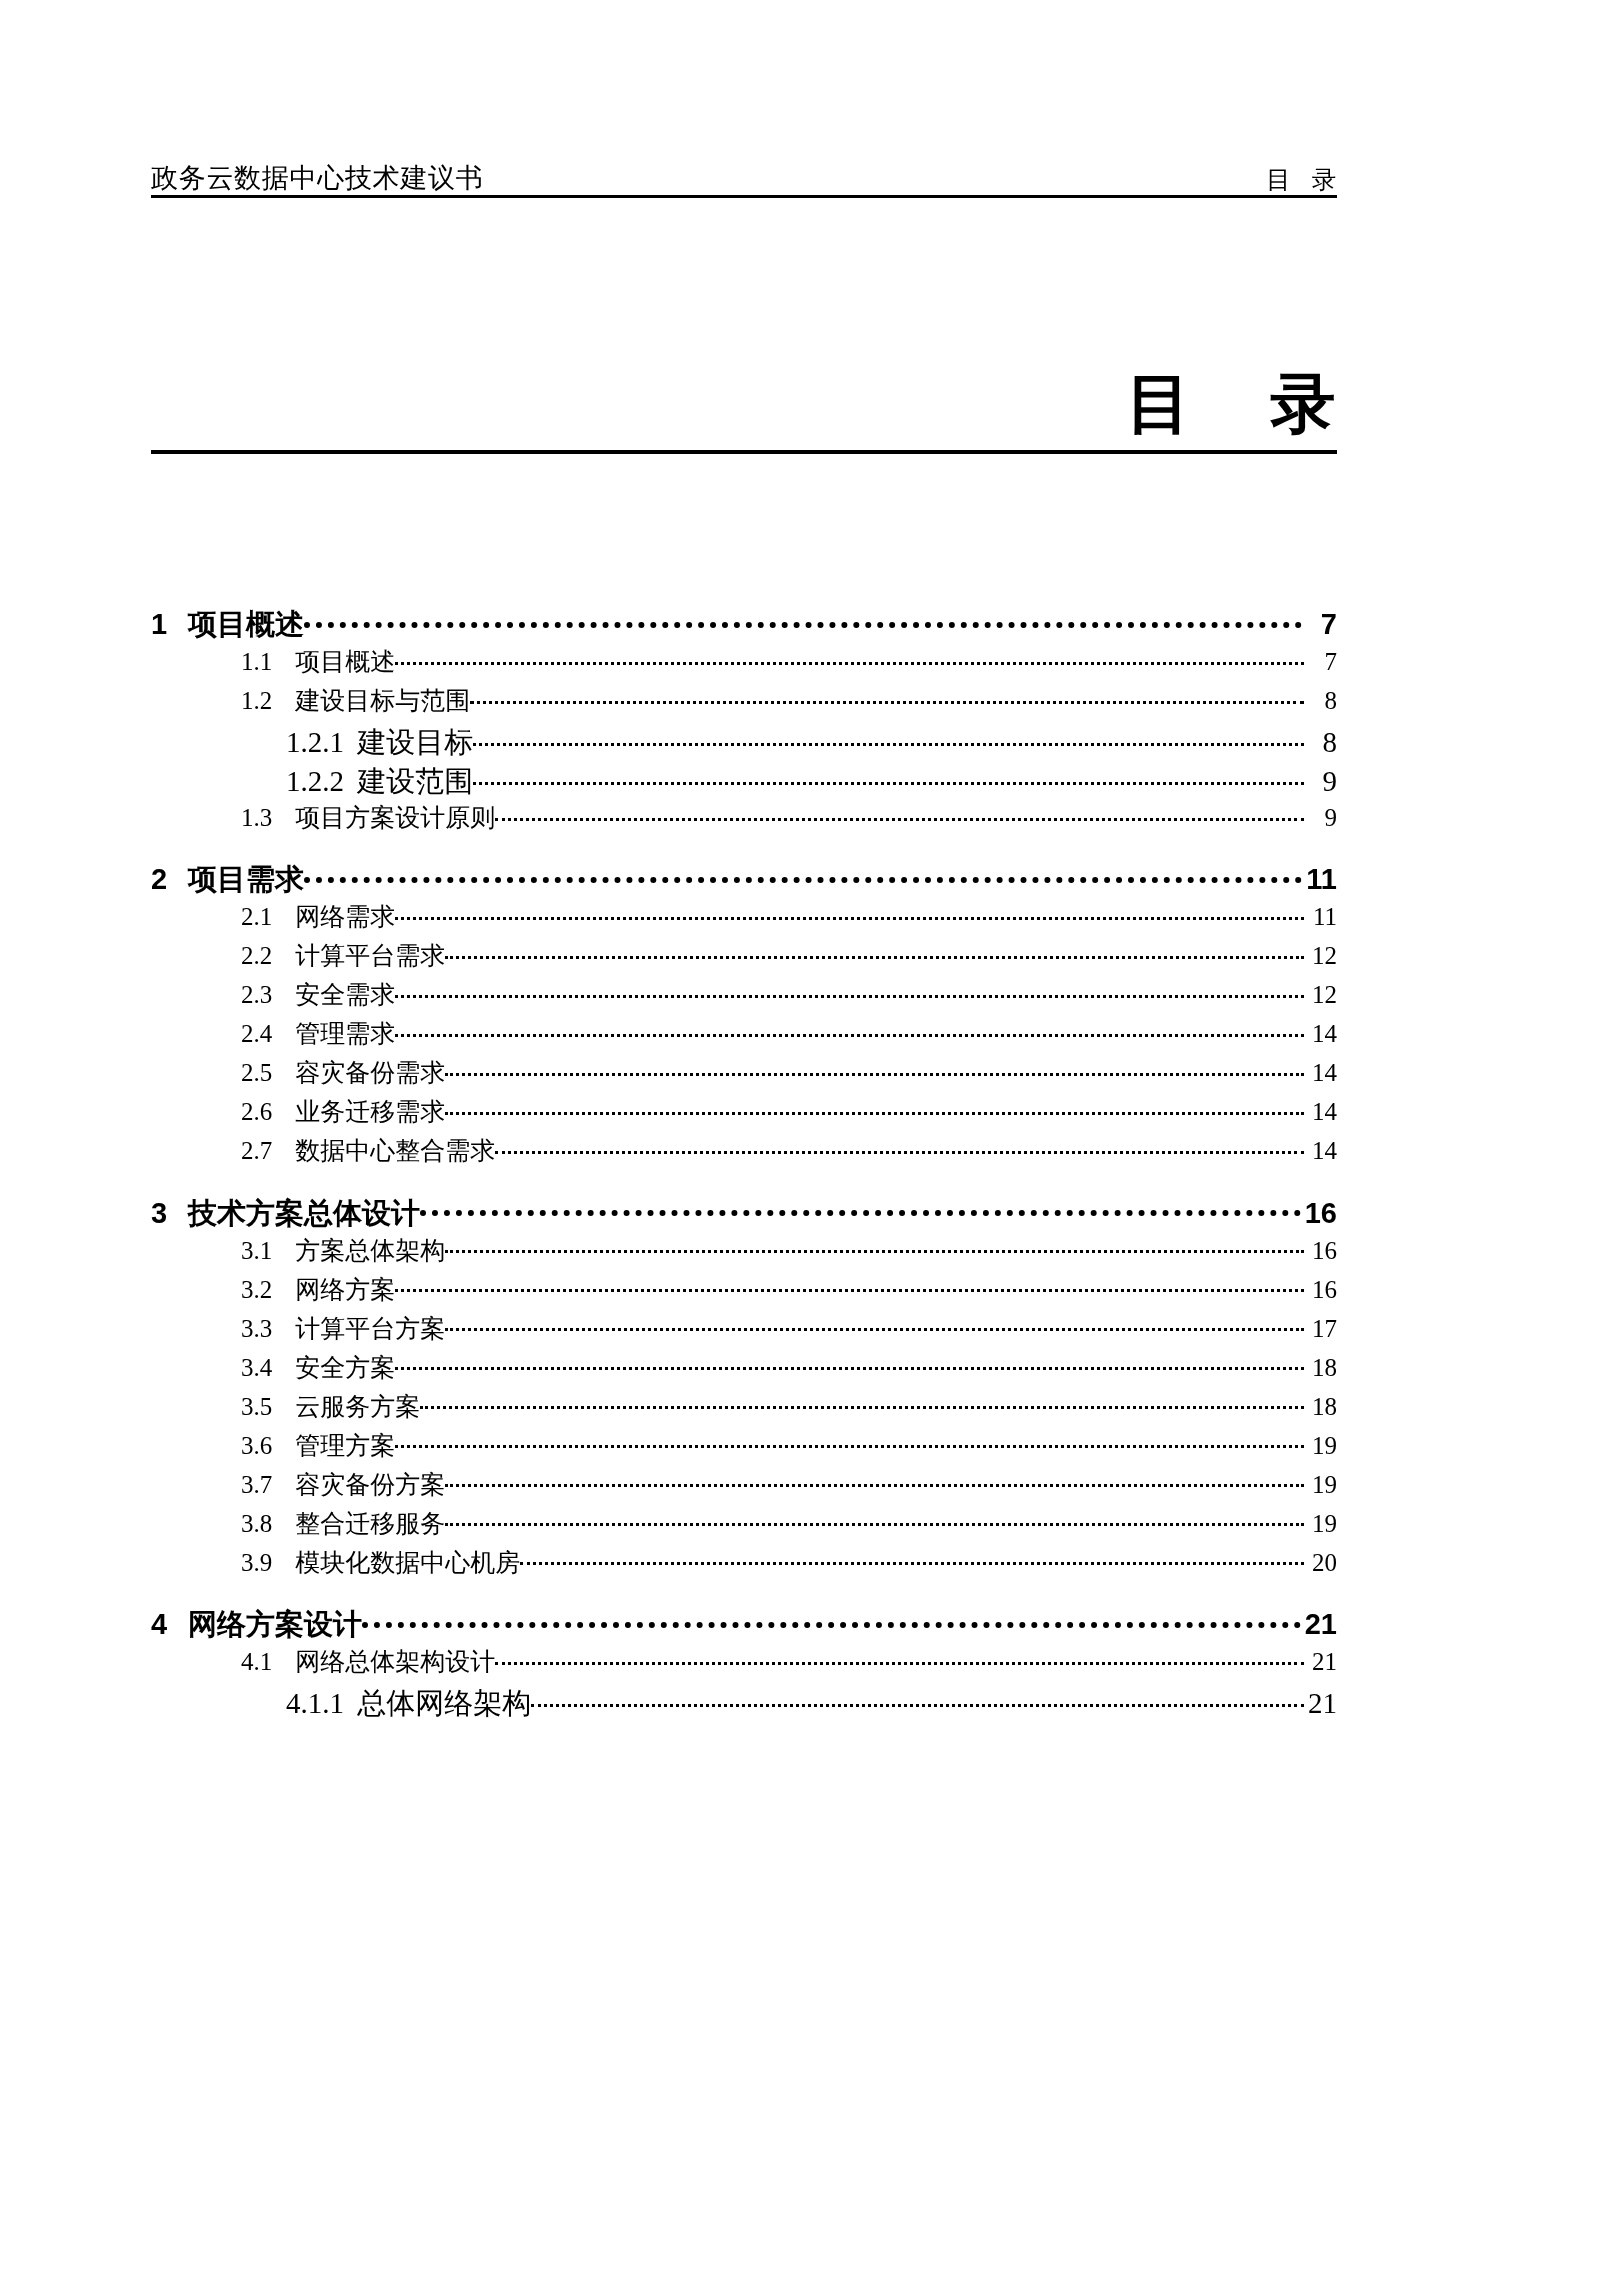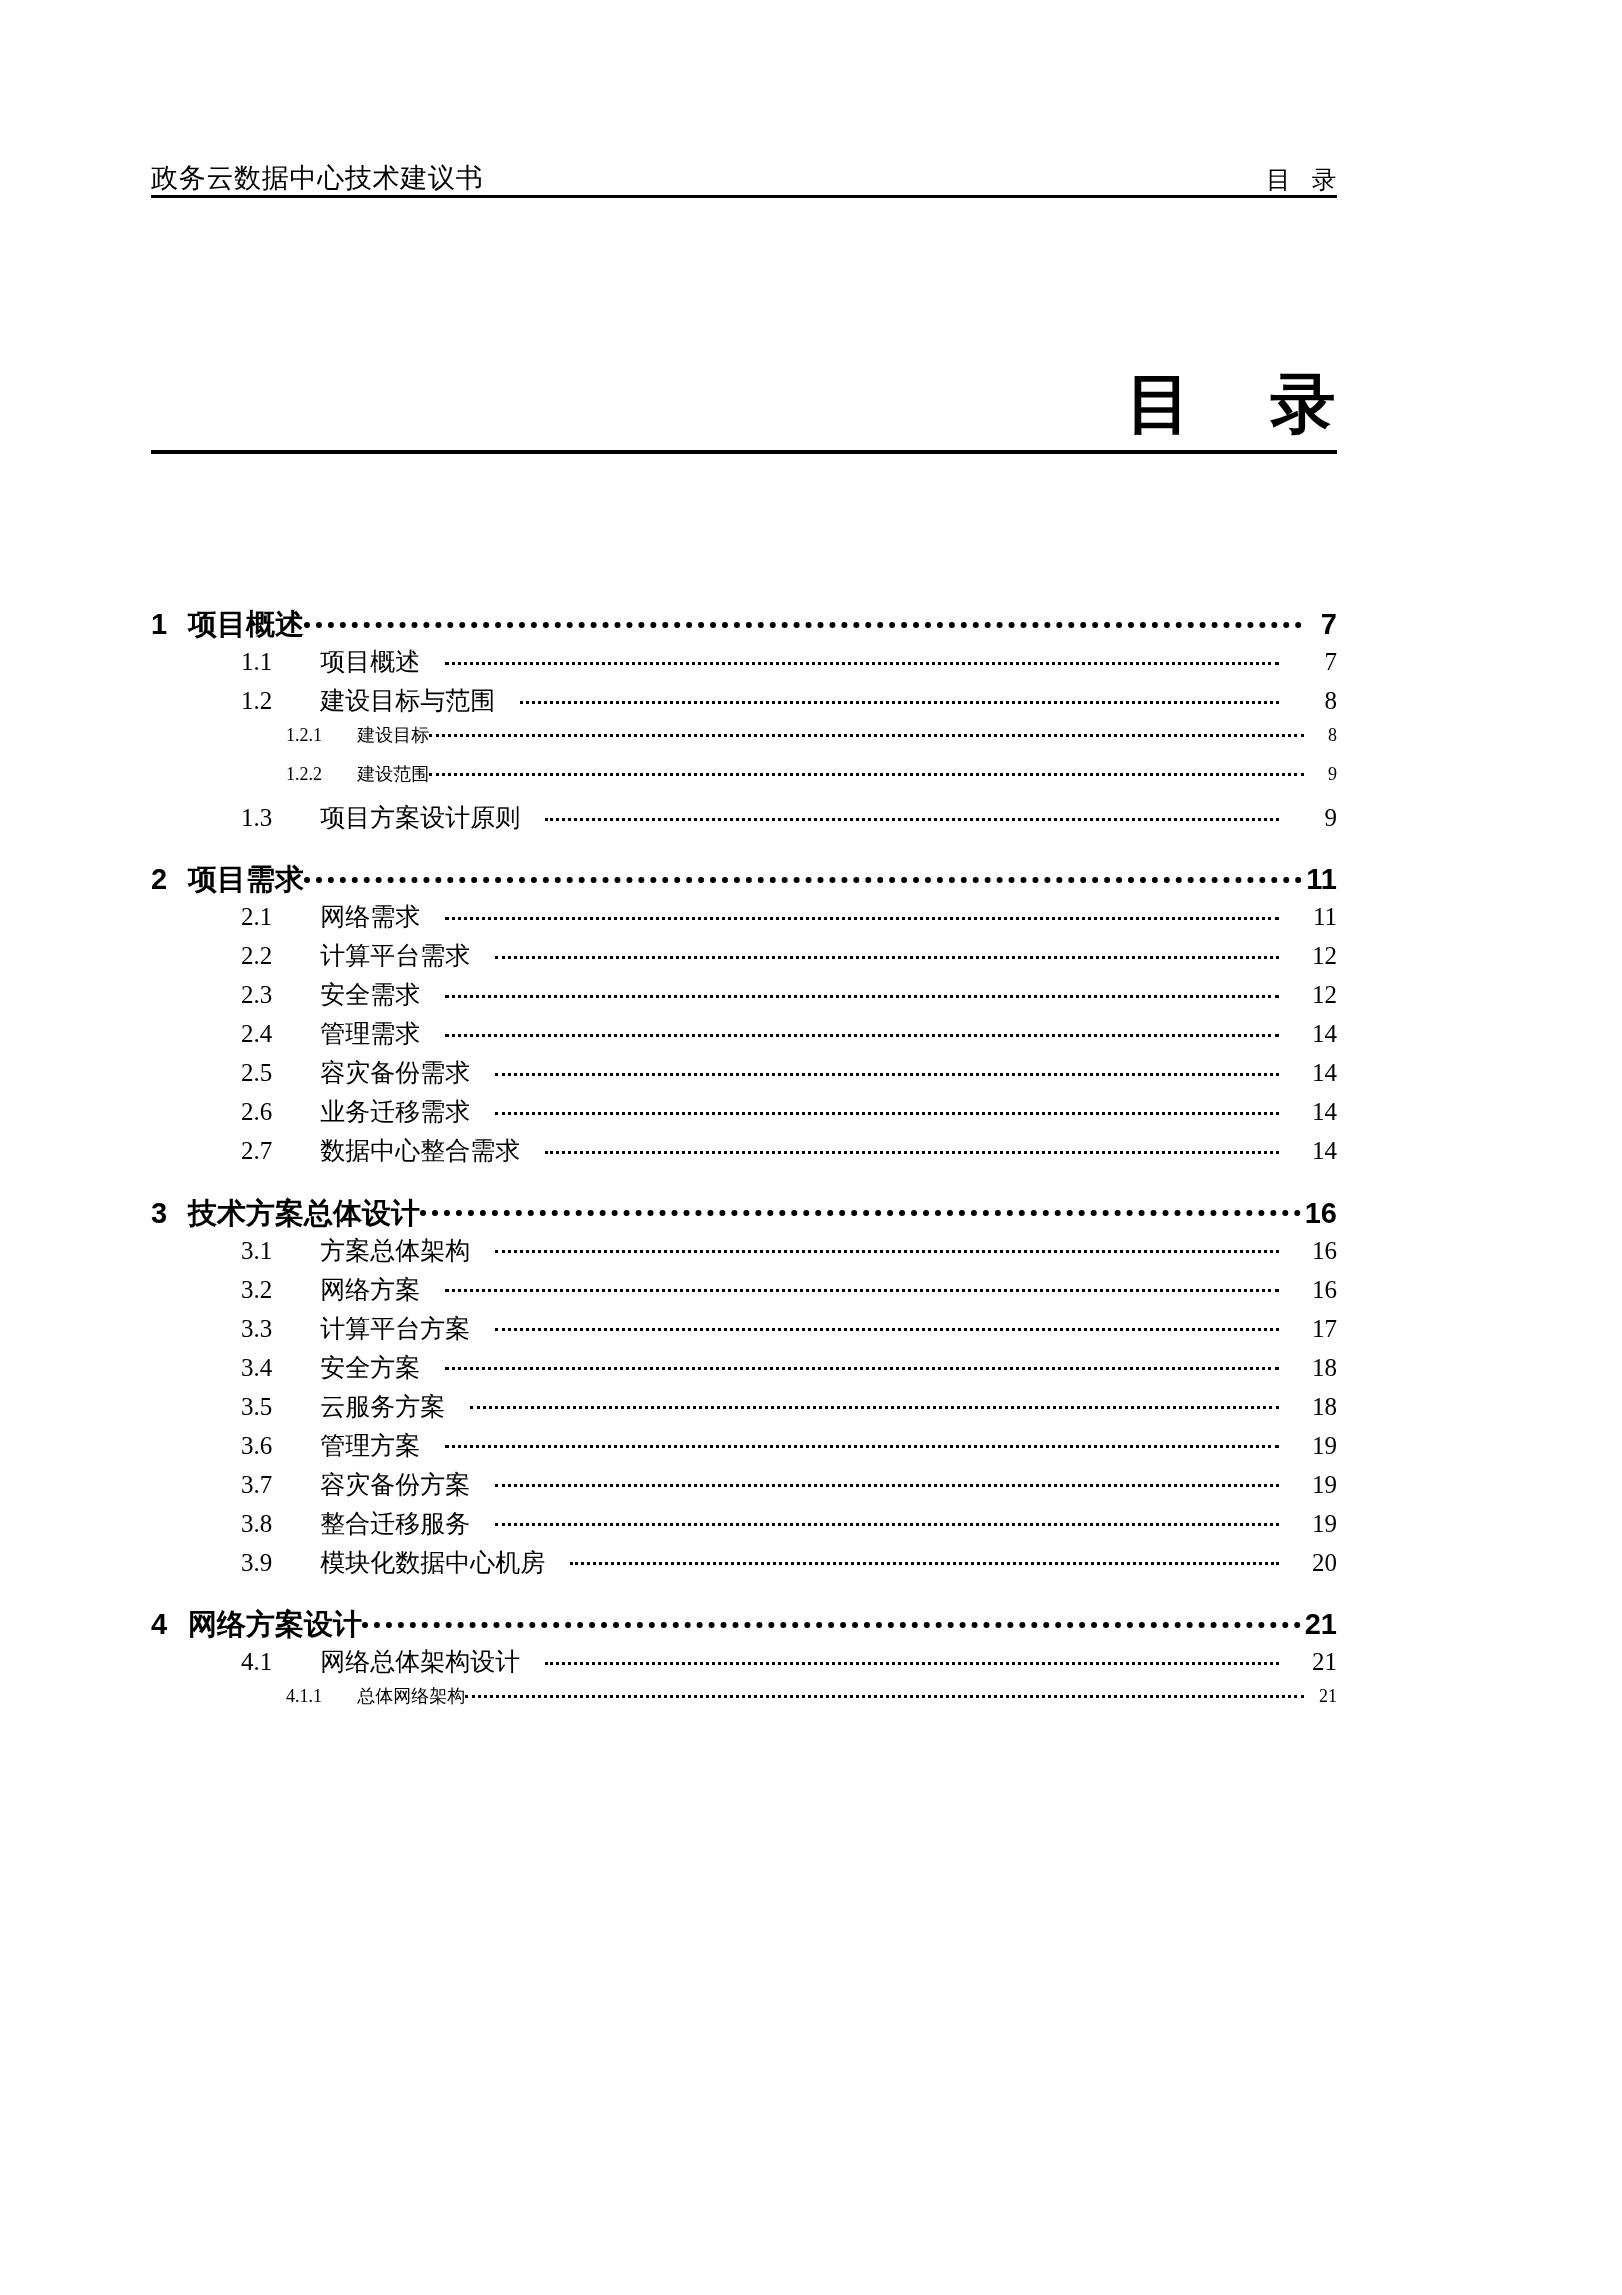--- a/index.html
+++ b/index.html
@@ -128,34 +128,33 @@
   .lvl1 .toc-page { min-width: 31px; }
 
   
   .lvl2 {
     font-family: "Liberation Serif", "DejaVu Serif", serif;
     font-weight: normal;
     font-size: 25px;
     line-height: 1.0;
     height: 39px;
     padding-left: 90px;
-    gap: 25px;
   }
   .lvl2 .toc-num { min-width: 42px; }
   .lvl2 .toc-text { padding-left: 12.3px; }
   .lvl2 .toc-leader::before {
     border-bottom: 3.4px dotted #000000;
   }
   .lvl2 .toc-page { min-width: 29px; }
 
   
   .lvl3 {
     font-family: "Liberation Serif", "DejaVu Serif", serif;
     font-weight: normal;
-    font-size: 18px;
+    font-size: 29px;
     line-height: 1.0;
     height: 39px;
     padding-left: 135px;
   }
   .lvl3 .toc-num { min-width: 59px; }
   .lvl3 .toc-text { padding-left: 12.3px; text-align: center; }
   .lvl3 .toc-leader::before {
     border-bottom: 3.4px dotted #000000;
   }
   .lvl3 .toc-page { min-width: 29px; }

